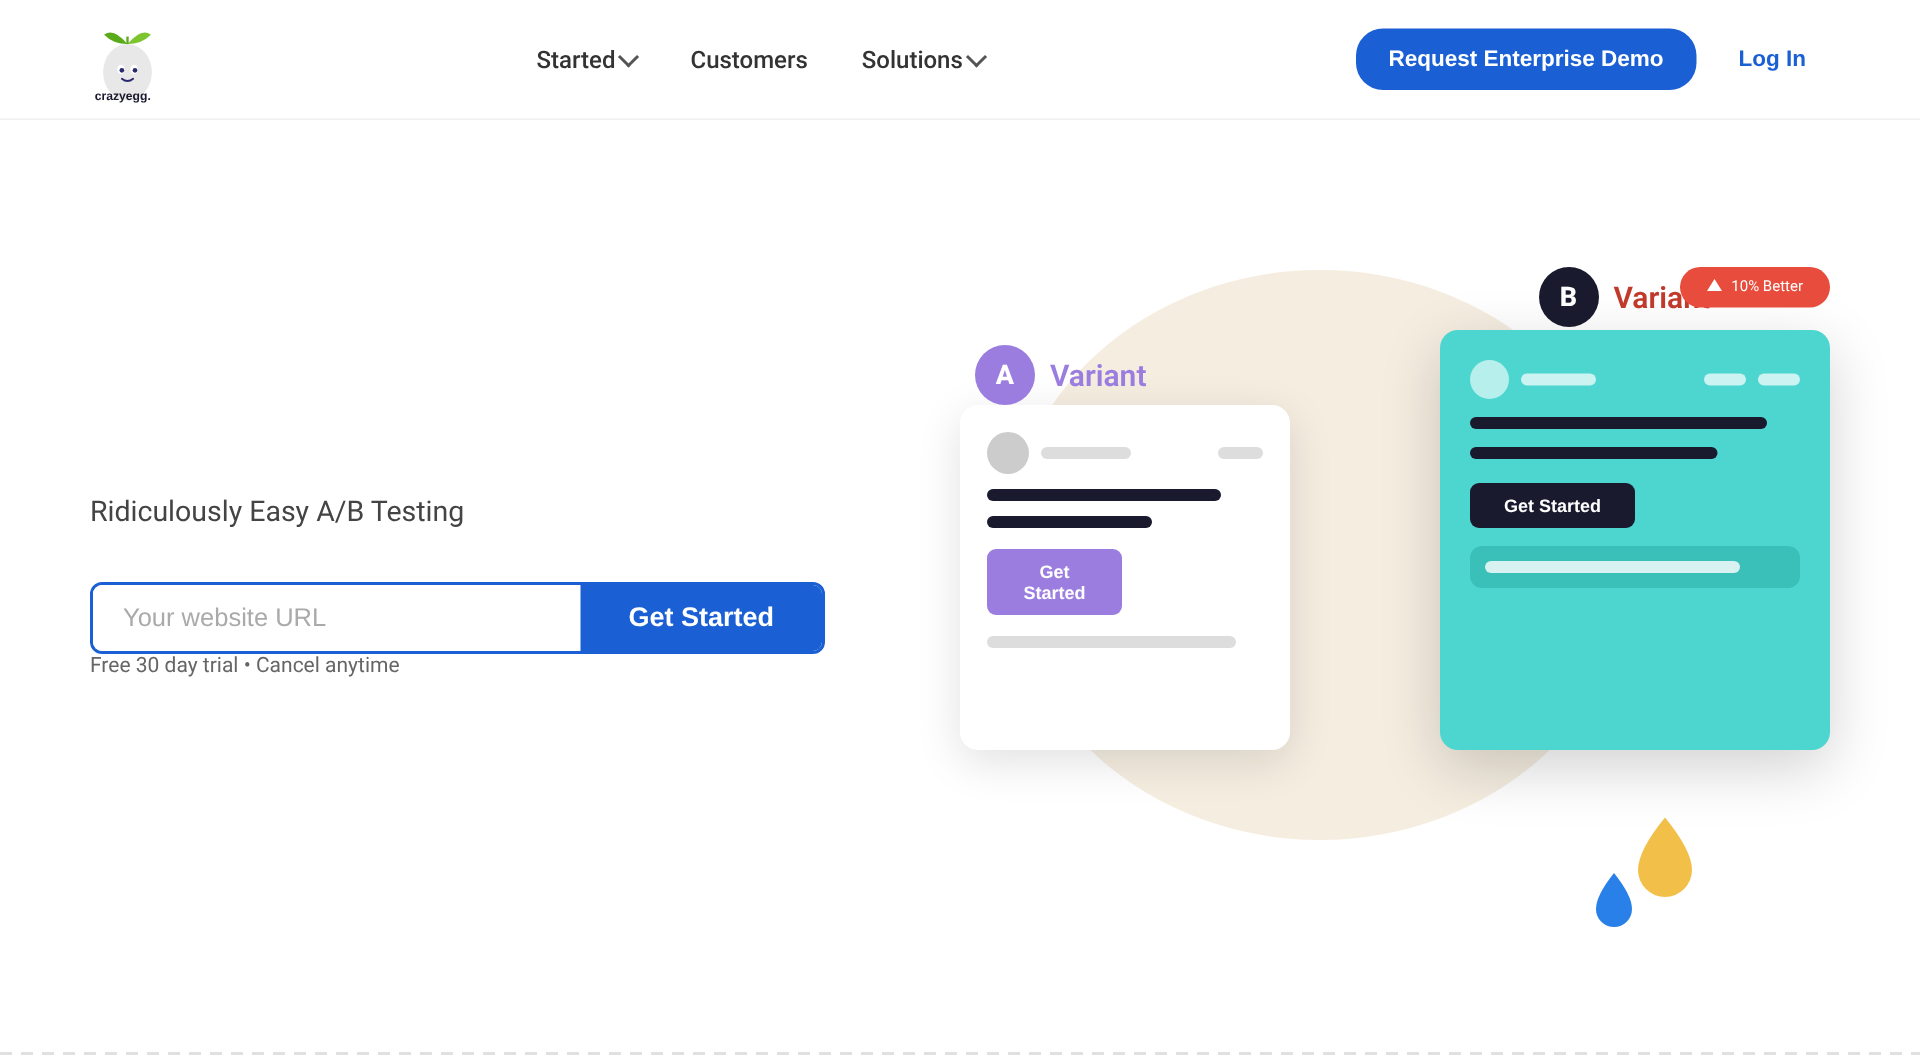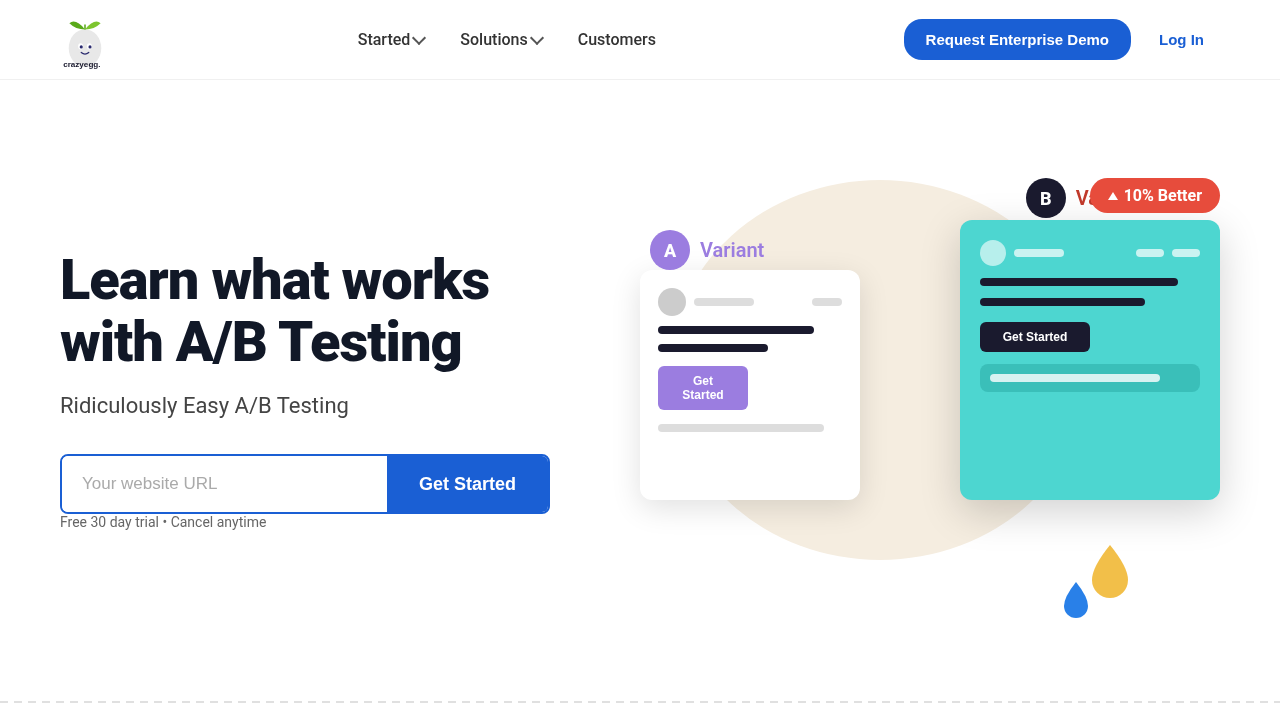--- a/index.html
+++ b/index.html
@@ -94,32 +94,32 @@
     }
     .hero-title {
       font-size: 56px;
       font-weight: 900;
       line-height: 1.1;
       color: #111827;
       margin-bottom: 20px;
       letter-spacing: -1px;
     }
     .hero-subtitle {
-      font-size: 22px;
+      font-size: 19px;
       color: #444;
       margin-bottom: 36px;
       font-weight: 400;
     }
     .hero-form {
       display: flex;
       border: 2px solid #1a5fd4;
       border-radius: 8px;
       overflow: hidden;
       width: 490px;
-      height: 60px;
+      height: 48px;
     }
     .hero-input {
       flex: 1;
       border: none;
       outline: none;
       padding: 0 20px;
       font-size: 17px;
       color: #888;
       background: #fff;
     }
@@ -334,24 +334,23 @@
     
     .pill-better {
       position: absolute;
       top: 28px;
       right: 0px;
       z-index: 6;
       background: #e74c3c;
       color: #fff;
       border-radius: 30px;
       padding: 8px 18px;
-      font-size: 16px;
-      font-weight: 700;
-      display: flex;
-      align-items: center;
+      font-size: 10px;
+      font-weight: 400;
+      display: flex;
       gap: 6px;
     }
     .arrow-up-icon {
       display: inline-block;
       width: 0;
       height: 0;
       border-left: 5px solid transparent;
       border-right: 5px solid transparent;
       border-bottom: 8px solid #fff;
     }
@@ -407,40 +406,36 @@
 
       <text x="5" y="88" font-family="Arial" font-weight="900" font-size="13" fill="#1a1a2e">crazyegg.</text>
     </svg>
   </div>
   <div class="nav-links">
     <a class="nav-item">
       <span>Started</span>
       <span class="nav-chevron"></span>
     </a>
     <a class="nav-item">
+      <span>Customers</span>
+    </a>
+    <a class="nav-item">
       <span>Solutions</span>
       <span class="nav-chevron"></span>
-    </a>
-    <a class="nav-item">
-      <span>Customers</span>
     </a>
   </div>
   <div class="nav-cta-group">
     <button class="btn-enterprise">Request Enterprise Demo</button>
     <button class="btn-login">Log In</button>
   </div>
 </nav>
 
 <section class="hero">
 
   <div class="hero-left">
-    <h1 class="hero-title">
-      <span>Learn what works</span><br>
-      <span>with A/B Testing</span>
-    </h1>
     <p class="hero-subtitle">Ridiculously Easy A/B Testing</p>
     <div class="hero-form">
       <input class="hero-input" type="text" placeholder="Your website URL" style="">
       <button class="btn-get-started">Get Started</button>
     </div>
     <p class="hero-fine-print">Free 30 day trial • Cancel anytime</p>
   </div>
 
   <div class="hero-right">
 

